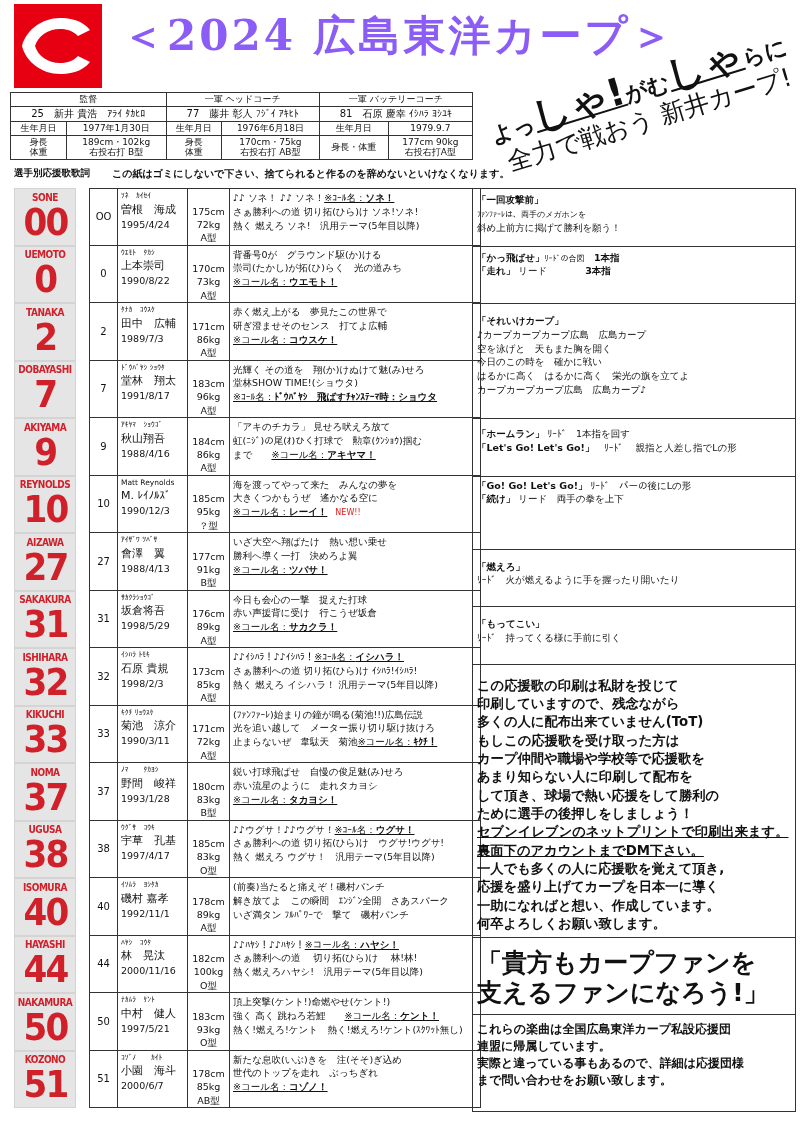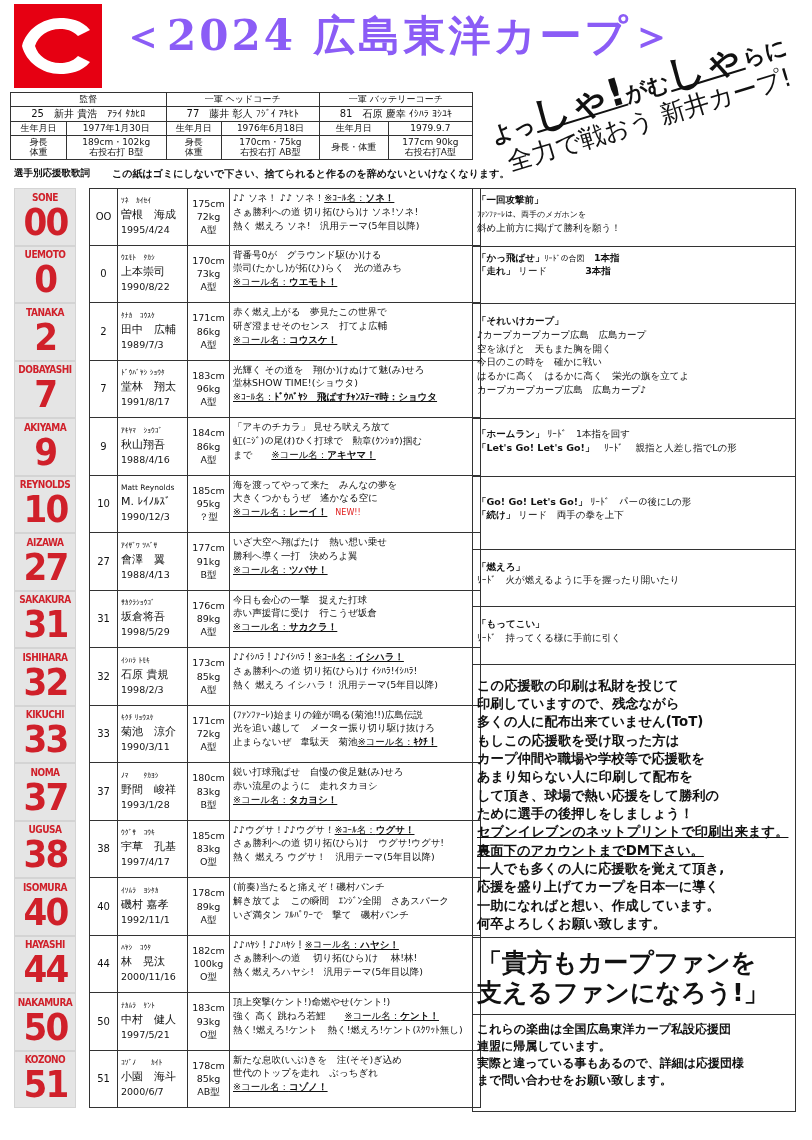--- a/index.html
+++ b/index.html
@@ -25,24 +25,24 @@
 
   
   .players { position: absolute; left: 14px; top: 188px; width: 782px; }
   .prow { display: flex; height: 57.5px; }
   .jersey { width: 62px; height: 100%; display: flex; flex-direction: column; align-items: center; justify-content: center; border: 1px solid #d4d4d4; background: #e5e5e5; margin-right: 13px; }
   .jersey .jn { font-family: "DejaVu Sans Condensed", "DejaVu Sans", sans-serif; font-weight: bold; font-size: 10px; color: #d0202a; letter-spacing: -0.5px; line-height: 1; }
   .jersey .jnum { font-family: "DejaVu Sans", sans-serif; font-weight: bold; font-size: 38px; color: #d0202a; line-height: 1; letter-spacing: -2px; transform: scaleX(0.9); }
   .ptable { display: flex; width: 392px; border-left: 1px solid #333; border-right: 1px solid #333; border-bottom: 1px solid #333; }
   .prow:first-child .ptable { border-top: 1px solid #333; }
   .c-num { width: 28px; border-right: 1px solid #333; display: flex; align-items: center; justify-content: center; font-size: 10px; }
-  .c-name { width: 70px; border-right: 1px solid #333; padding: 2px 3px; display: flex; flex-direction: column; justify-content: center; font-size: 9.5px; line-height: 1.45; }
+  .c-name { width: 70px; border-right: 1px solid #333; padding: 2px 3px; display: flex; flex-direction: column; justify-content: flex-start; font-size: 9.5px; line-height: 1.45; }
   .c-name .kana { font-size: 7.5px; }
   .c-name .kanji { font-size: 11px; }
-  .c-body { width: 42px; border-right: 1px solid #333; display: flex; flex-direction: column; align-items: center; justify-content: center; font-size: 9.5px; line-height: 1.4; }
+  .c-body { width: 42px; border-right: 1px solid #333; display: flex; flex-direction: column; align-items: center; justify-content: flex-end; font-size: 9.5px; line-height: 1.4; }
   .c-song { flex: 1; padding: 2px 3px; display: flex; flex-direction: column; justify-content: flex-start; font-size: 9.5px; line-height: 1.45; white-space: nowrap; overflow: hidden; }
   .c-song .call { text-decoration: underline; }
   .c-song .call b { font-weight: bold; }
   .new { color: #e02020; font-size: 8px; margin-left: 8px; }
 
   
   .right { position: absolute; left: 472px; top: 188px; width: 324px; border: 1px solid #333; }
   .rbox { border-bottom: 1px solid #333; padding: 4px 4px; font-size: 9.5px; line-height: 1.45; }
   .rbox:last-child { border-bottom: none; }
   .rbox b { font-weight: bold; }
@@ -507,21 +507,21 @@
     <span>♪カープカープカープ広島　広島カープ</span><br>
     <span>空を泳げと　天もまた胸を開く</span><br>
     <span>今日のこの時を　確かに戦い</span><br>
     <span>はるかに高く　はるかに高く　栄光の旗を立てよ</span><br>
     <span>カープカープカープ広島　広島カープ♪</span>
   </div>
   <div class="rbox" style="height:57.5px; padding-top:8px">
     <div><b>「ホームラン」</b> <span>ﾘｰﾄﾞ　1本指を回す</span></div>
     <div><b>「Let's Go! Let's Go!」</b>　<span>ﾘｰﾄﾞ　 親指と人差し指でLの形</span></div>
   </div>
-  <div class="rbox" style="height:73px; padding-top:18px">
+  <div class="rbox" style="height:73px; padding-top:2px">
     <div><b>「Go! Go! Let's Go!」</b> <span>ﾘｰﾄﾞ　パーの後にLの形</span></div>
     <div><b>「続け」</b> <span>リード　両手の拳を上下</span></div>
   </div>
   <div class="rbox" style="height:57.5px; padding-top:10px">
     <b>「燃えろ」</b><br>
     <span>ﾘｰﾄﾞ　火が燃えるように手を握ったり開いたり</span>
   </div>
   <div class="rbox" style="height:57.5px; padding-top:10px">
     <b>「もってこい」</b><br>
     <span>ﾘｰﾄﾞ　持ってくる様に手前に引く</span>

